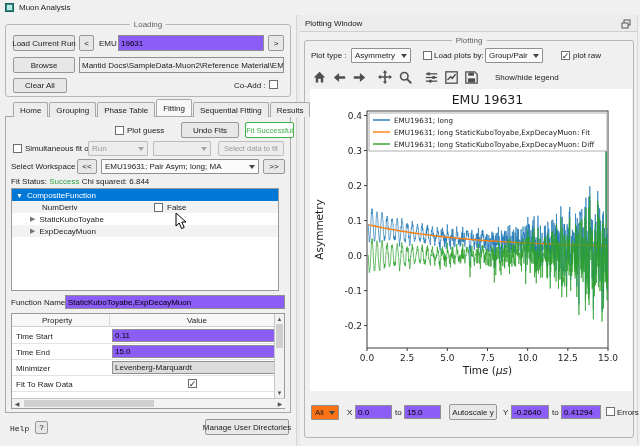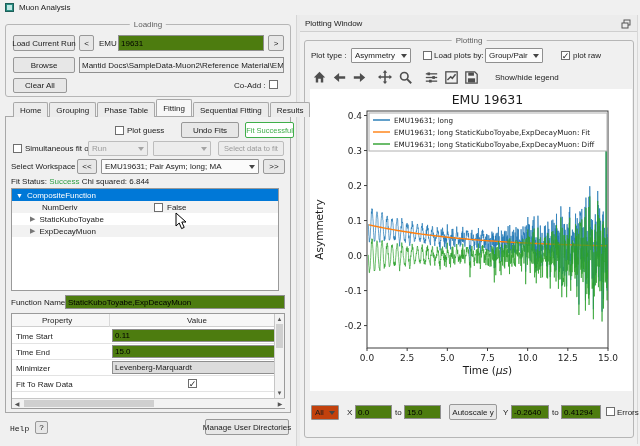--- a/index.html
+++ b/index.html
@@ -4,24 +4,24 @@
 <style>
   * { margin:0; padding:0; box-sizing:border-box; }
   html,body { width:640px; height:446px; }
   body { font-family:"Liberation Sans",sans-serif; font-size:8px; color:#1a1a1a;
          background:#f0f0f0; position:relative; overflow:hidden; }
   .abs { position:absolute; }
   .btn { background:#e7e7e7; border:1px solid #989898; border-radius:2px;
          display:flex; align-items:center; justify-content:center; font-size:8px;
          white-space:nowrap; cursor:default; }
   .btn.disabled { color:#9b9b9b; border-color:#bdbdbd; background:#ececec; }
-  .field { background:#4d7c0f; border:1px solid #8f8f8f; font-size:8px; padding:0 2px;
+  .field { background:#8b5cf6; border:1px solid #8f8f8f; font-size:8px; padding:0 2px;
            display:flex; align-items:center; white-space:nowrap; overflow:hidden; }
   input.field { font-family:"Liberation Sans",sans-serif; }
-  .combo { background:#c2410c; border:1px solid #909090; border-radius:1px;
+  .combo { background:#f97316; border:1px solid #909090; border-radius:1px;
            display:flex; align-items:center; font-size:8px; padding:0 3px;
            white-space:nowrap; overflow:hidden; }
   .combo .arr { margin-left:auto; width:0; height:0; border-left:3px solid transparent;
                 border-right:3px solid transparent; border-top:4px solid #444; flex:none; }
   .combo.disabled { color:#9b9b9b; background:#ececec; border-color:#bdbdbd; }
   .combo.disabled .arr { border-top-color:#a5a5a5; }
   .cb { width:9px; height:9px; background:#fff; border:1px solid #6e6e6e;
         display:inline-flex; align-items:center; justify-content:center; flex:none; }
   .cb.checked::after { content:"✓"; font-size:9px; line-height:8px; color:#1d1d1d; }
   .lbl { white-space:nowrap; }

